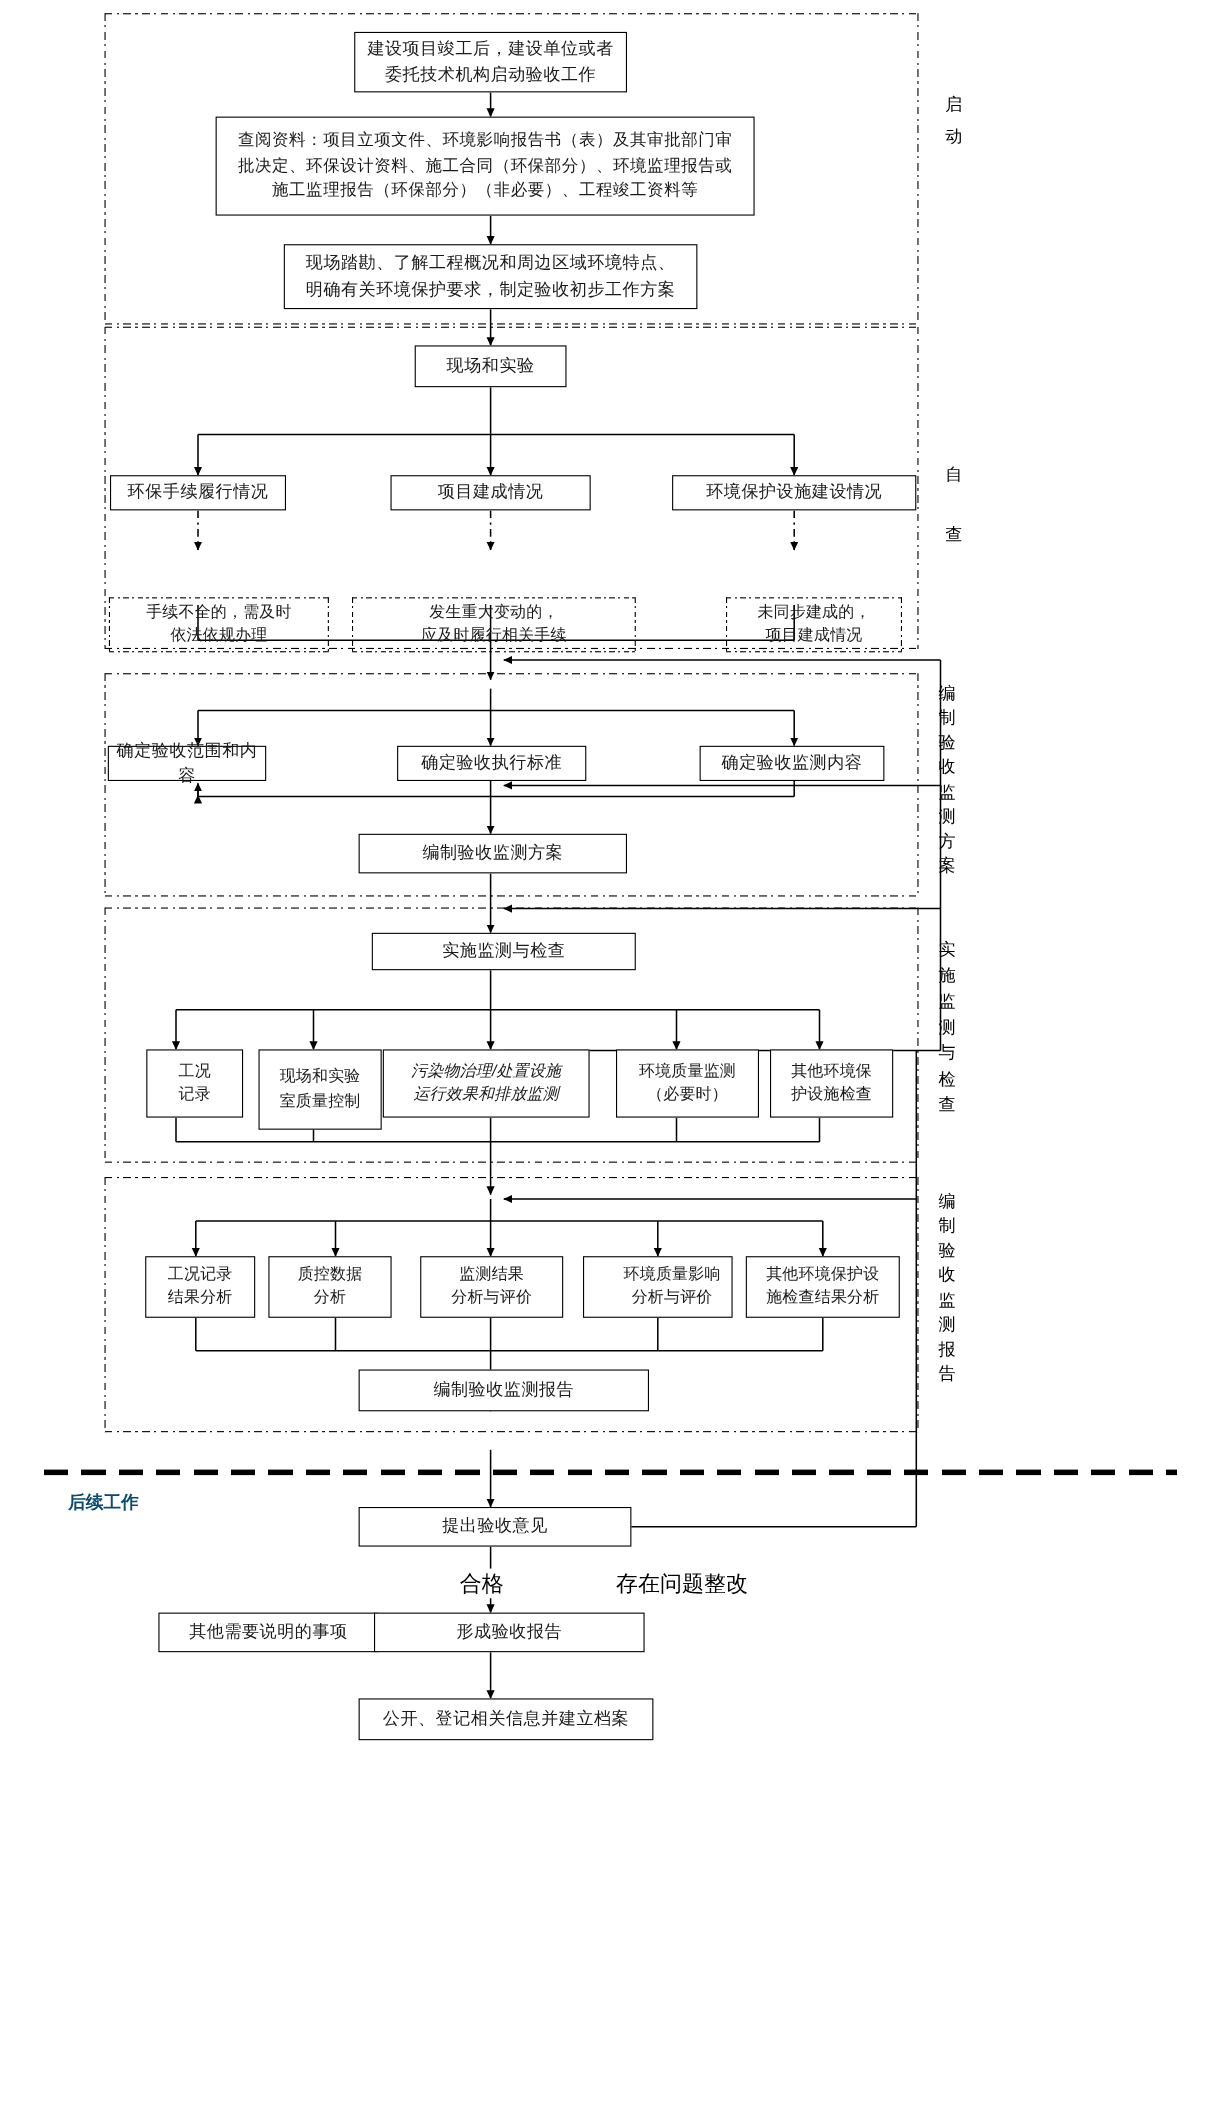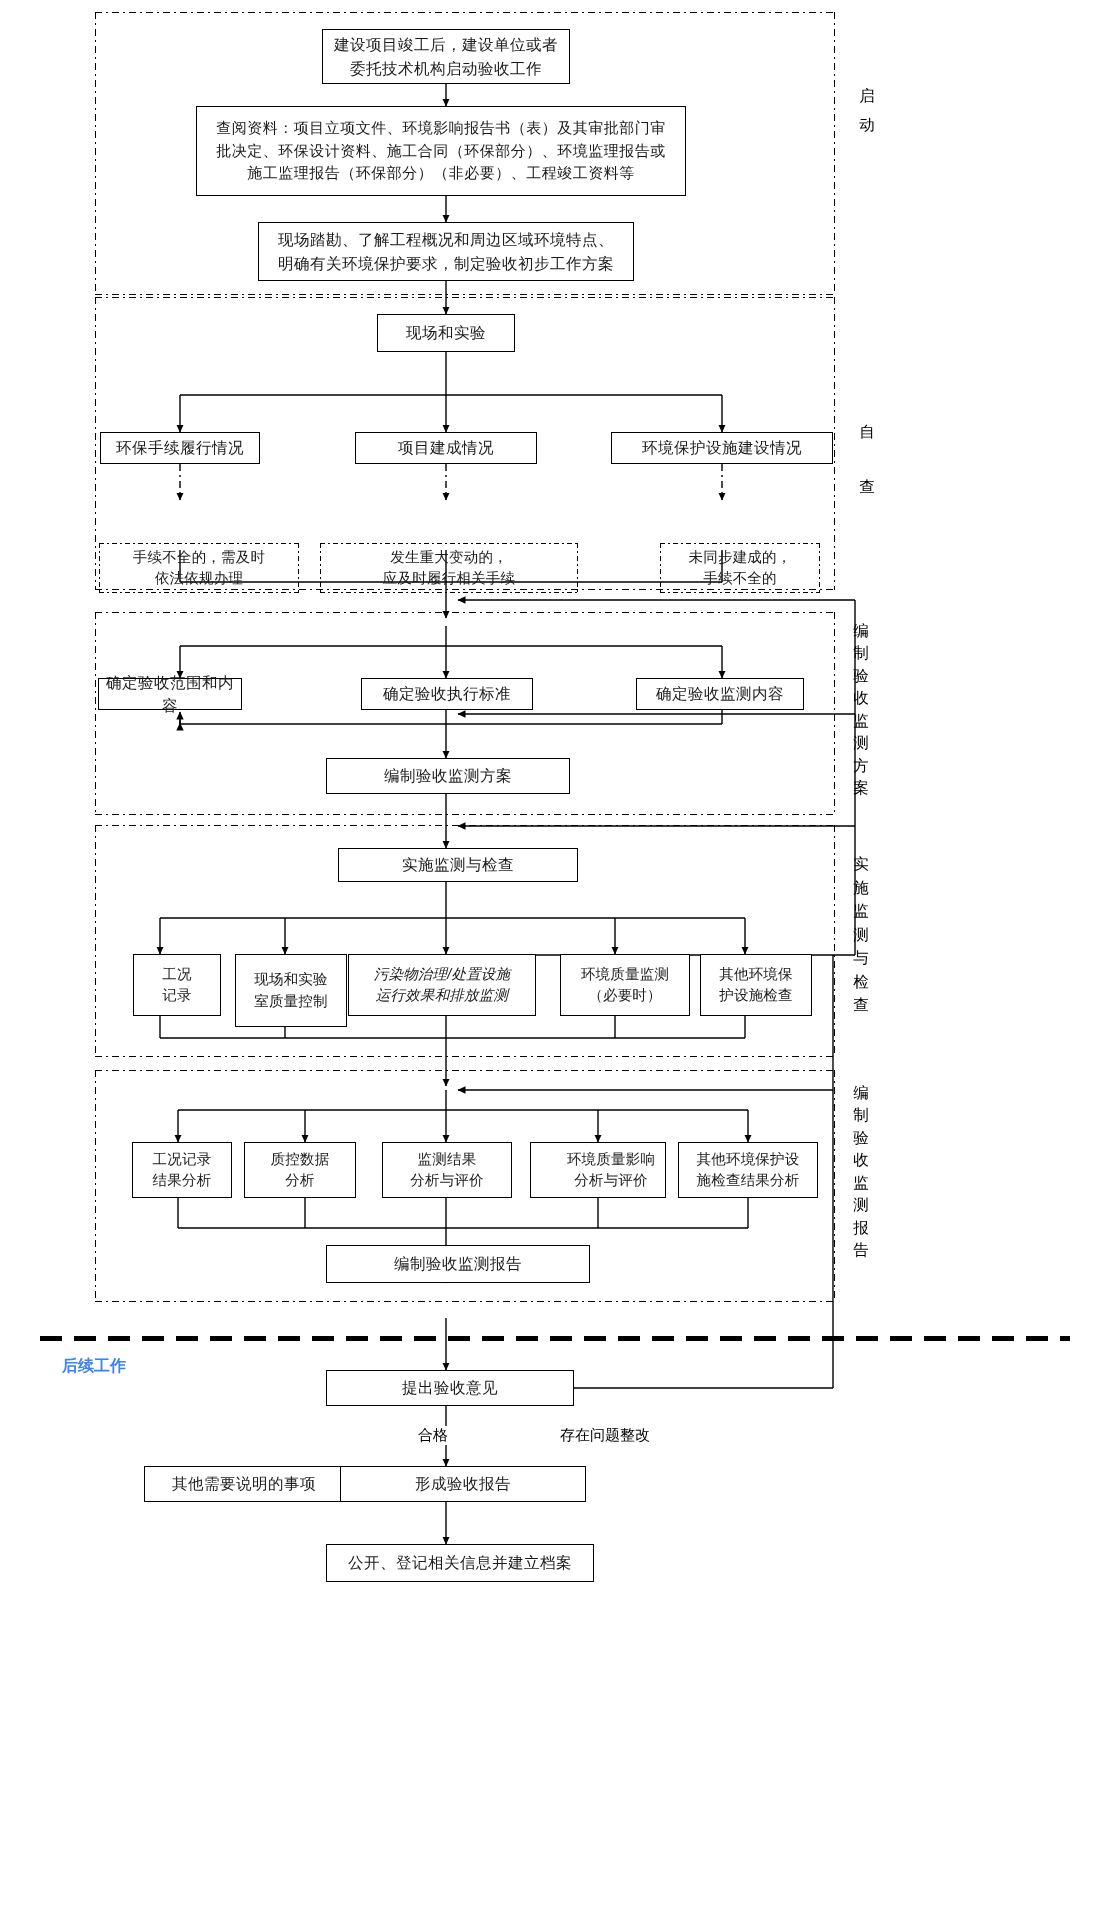--- a/index.html
+++ b/index.html
@@ -64,34 +64,34 @@
     width:30px;
     letter-spacing:0;
     z-index:4;
     color:#000;
   }
   .phase-label span{display:block;}
 
   
   .edge-label{
     position:absolute;
-    font-size:15px;
+    font-size:20px;
     color:#000;
     white-space:nowrap;
     z-index:6;
     background:#fff;
     padding:0 2px;
   }
 
   
   .section-title{
     position:absolute;
     font-size:16px;
     font-weight:bold;
-    color:#3b82f6;
+    color:#0c4a6e;
     white-space:nowrap;
     z-index:6;
   }
 
   
   .thick-divider{
     position:absolute;
     height:5px;
     background:repeating-linear-gradient(to right,#000 0 22px,transparent 22px 34px);
     z-index:3;
@@ -276,21 +276,21 @@
 
   <div class="node" style="left:100px; top:432px; width:160px; height:32px;">环保手续履行情况</div>
   <div class="node" style="left:355px; top:432px; width:182px; height:32px;">项目建成情况</div>
   <div class="node" style="left:611px; top:432px; width:222px; height:32px;">环境保护设施建设情况</div>
 
   <div class="node dashdot small" style="left:99px; top:500px; width:200px; height:50px;">手续不全的，需及时
 依法依规办理</div>
   <div class="node dashdot small" style="left:320px; top:500px; width:258px; height:50px;">发生重大变动的，
 应及时履行相关手续</div>
   <div class="node dashdot small" style="left:660px; top:500px; width:160px; height:50px;">未同步建成的，
-手续不全的</div>
+项目建成情况</div>
 
   <div class="node" style="left:98px; top:678px; width:144px; height:32px;">确定验收范围和内容</div>
   <div class="node" style="left:361px; top:678px; width:172px; height:32px;">确定验收执行标准</div>
   <div class="node" style="left:636px; top:678px; width:168px; height:32px;">确定验收监测内容</div>
 
   <div class="node" style="left:326px; top:758px; width:244px; height:36px;">编制验收监测方案</div>
 
   <div class="node" style="left:338px; top:848px; width:240px; height:34px;">实施监测与检查</div>
 
   <div class="node small" style="left:133px; top:954px; width:88px; height:62px;">工况

